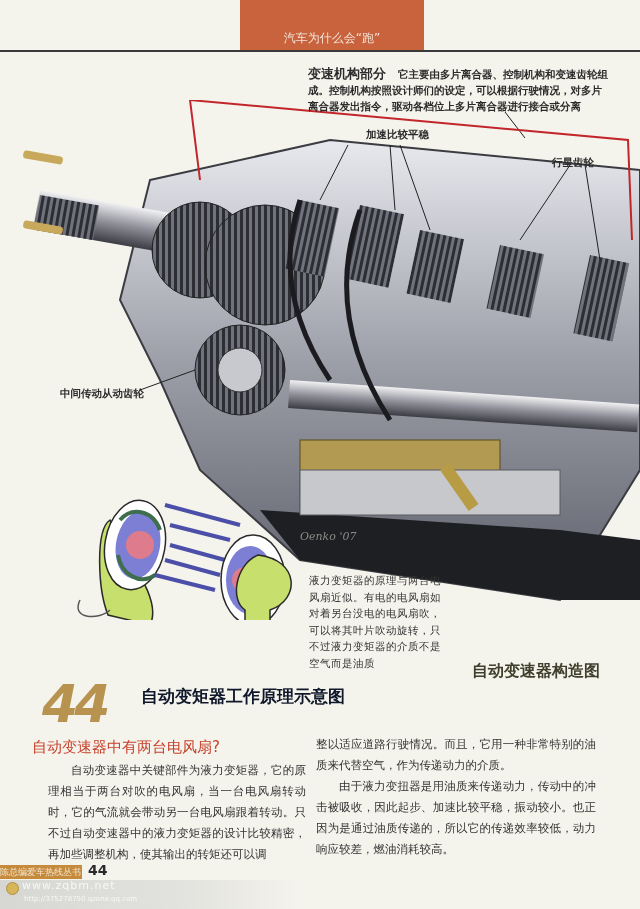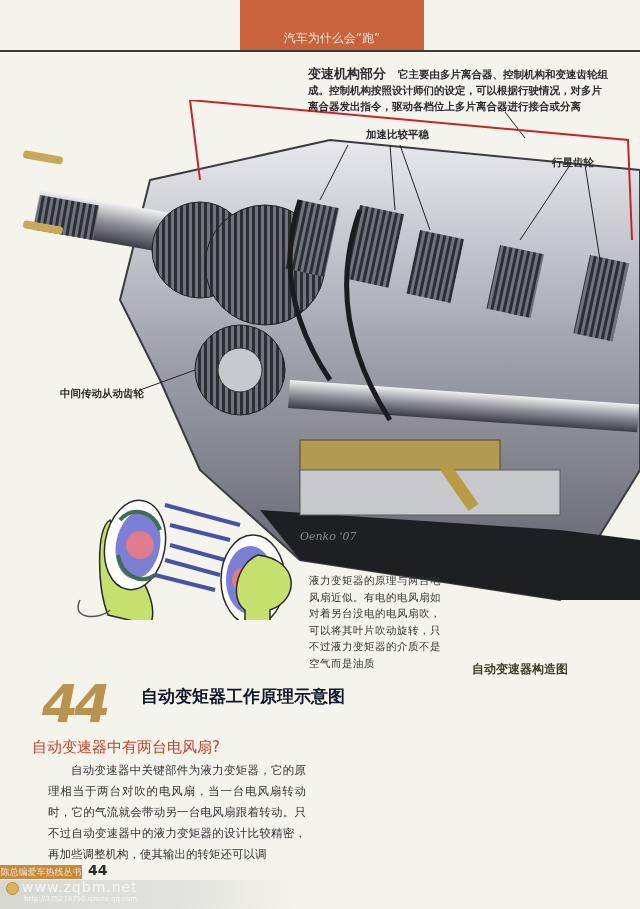--- a/index.html
+++ b/index.html
@@ -25,21 +25,21 @@
   .label { position: absolute; font-size: 10.5px; font-weight: bold; color: #2b2b2b; white-space: nowrap; }
   .diagram {
     position: absolute; left: 0; top: 100px; width: 640px; height: 520px;
   }
   .fan-caption {
     position: absolute; left: 309px; top: 572px; width: 135px;
     font-size: 10.5px; line-height: 16.5px; color: #333;
     letter-spacing: 0.5px;
   }
   .struct-caption {
-    position: absolute; left: 472px; top: 661px; font-size: 12px; font-weight: bold; color: #3f3f2c;
+    position: absolute; left: 472px; top: 661px; font-size: 16px; font-weight: bold; color: #3f3f2c;
   }
   .fan-diag-caption {
     position: absolute; left: 141px; top: 685px; font-size: 17px; font-weight: bold; color: #0f172a;
   }
   .big-number {
     position: absolute; left: 42px; top: 676px; font-size: 52px; font-style: italic; font-weight: bold;
     color: #b8934f; letter-spacing: -4px; line-height: 56px;
     font-family: "DejaVu Sans", sans-serif;
   }
   .section-title {
@@ -50,31 +50,31 @@
     font-size: 11.5px; line-height: 21px; color: #333; text-align: justify;
   }
   .col-right {
     position: absolute; left: 316px; top: 734px; width: 280px;
     font-size: 11.5px; line-height: 21px; color: #333; text-align: justify;
   }
   .col-left p, .col-right p { margin: 0; }
   .indent { text-indent: 2em; }
   .footer-series {
     position: absolute; left: 0; top: 865px; width: 82px; height: 14px;
-    background: #c68a3c; color: #f3e6cf; font-size: 9px; line-height: 14px; text-align: center;
+    background: #c68a3c; color: #f3e6cf; font-size: 9px; line-height: 14px; text-align: left;
   }
   .footer-page {
     position: absolute; left: 88px; top: 862px; font-size: 14px; font-weight: bold; color: #2a2a2a;
   }
   .footer-band {
     position: absolute; left: 0; top: 880px; width: 300px; height: 29px;
     background: linear-gradient(to right, #d6d6d2 0%, #e2e2de 60%, rgba(244,243,236,0) 100%);
   }
   .watermark-url {
-    position: absolute; left: 22px; top: 879px; font-size: 14px; color: #f7f7f4; letter-spacing: 1px;
+    position: absolute; left: 22px; top: 879px; font-size: 11px; color: #f7f7f4; letter-spacing: 1px;
   }
   .watermark-sub {
     position: absolute; left: 24px; top: 895px; font-size: 7px; color: #f7f7f4;
   }
   .watermark-icon {
     position: absolute; left: 6px; top: 882px; width: 11px; height: 11px; border-radius: 50%;
     background: #d7b65a; border: 1px solid #b09040;
   }
 </style>
 </head>
@@ -179,20 +179,22 @@
 <div class="struct-caption">自动变速器构造图</div>
 <div class="fan-diag-caption">自动变矩器工作原理示意图</div>
 
 <div class="big-number">44</div>
 <div class="section-title">自动变速器中有两台电风扇?</div>
 
 <div class="col-left">
   <p class="indent">自动变速器中关键部件为液力变矩器，它的原理相当于两台对吹的电风扇，当一台电风扇转动时，它的气流就会带动另一台电风扇跟着转动。只不过自动变速器中的液力变矩器的设计比较精密，再加些调整机构，使其输出的转矩还可以调</p>
 </div>
 <div class="col-right">
+  <p>整以适应道路行驶情况。而且，它用一种非常特别的油质来代替空气，作为传递动力的介质。</p>
+  <p class="indent">由于液力变扭器是用油质来传递动力，传动中的冲击被吸收，因此起步、加速比较平稳，振动较小。也正因为是通过油质传递的，所以它的传递效率较低，动力响应较差，燃油消耗较高。</p>
 </div>
 
 <div class="footer-band"></div>
 <div class="footer-series">陈总编爱车热线丛书</div>
 <div class="footer-page">44</div>
 <div class="watermark-icon"></div>
 <div class="watermark-url">www.zqbm.net</div>
 <div class="watermark-sub">http://375278750.qzone.qq.com</div>
 
 </body></html>

